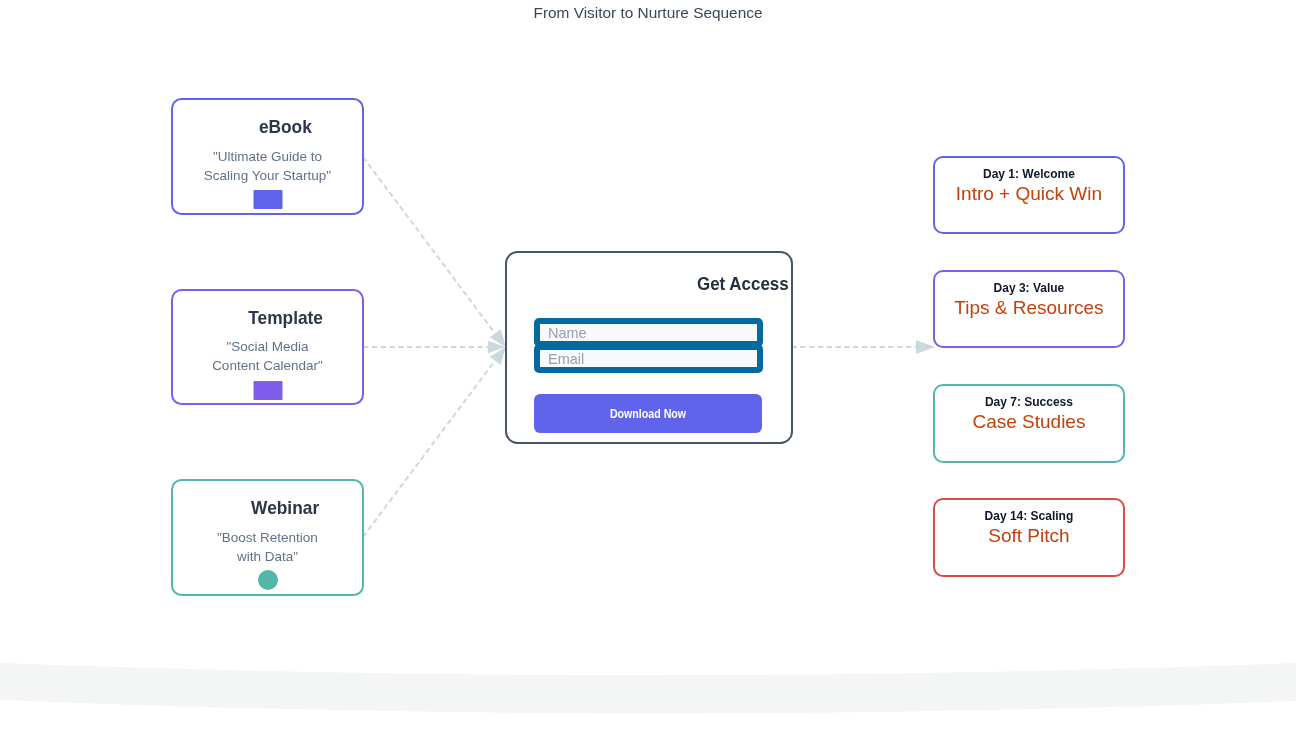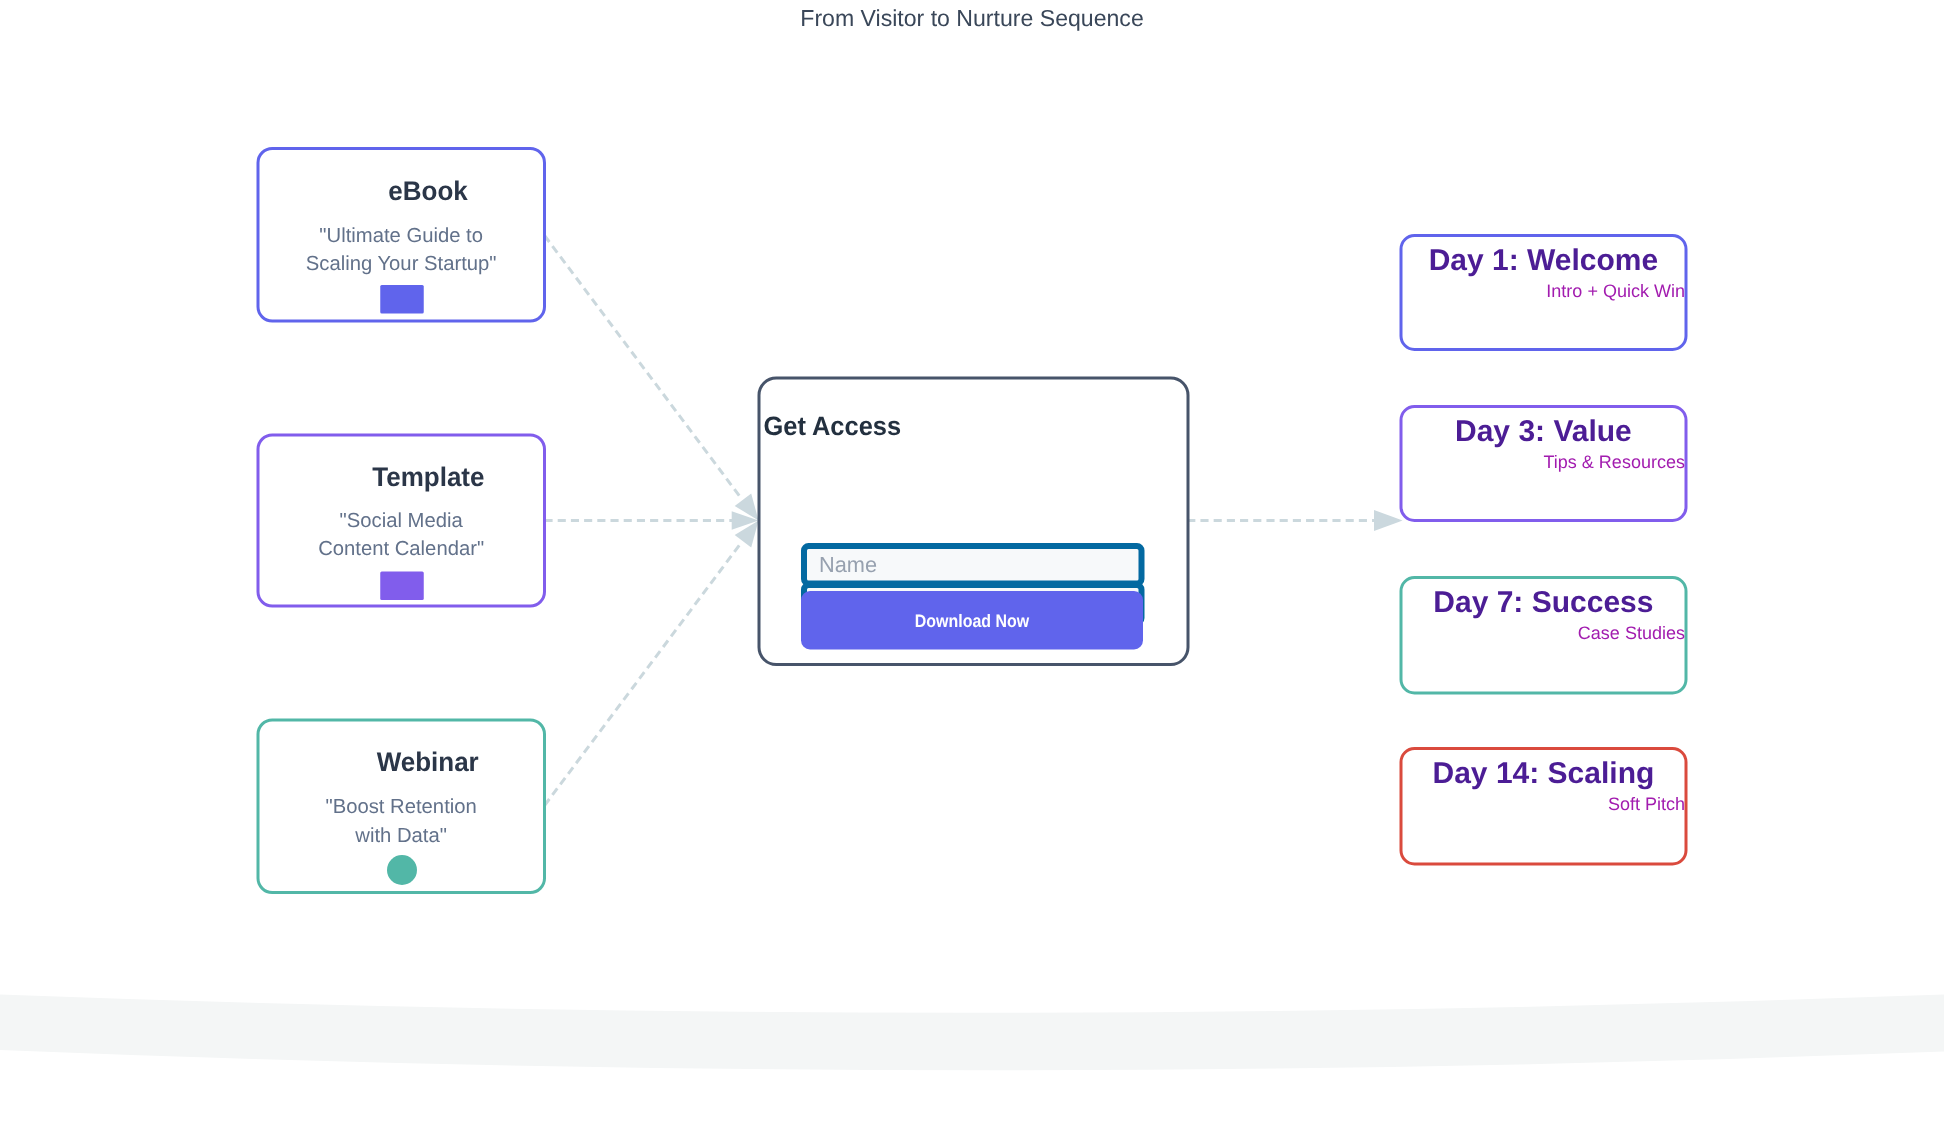--- a/index.html
+++ b/index.html
@@ -30,42 +30,42 @@
           font-size:13.5px;color:#62718a;line-height:19px;}
   .magnet .m-icon{position:absolute;left:50%;margin-left:1px;transform:translateX(-50%);
           background:var(--icon,#6064ec);}
   .icon-rect{top:90px;width:29px;height:19px;border-radius:1px;}
   .icon-dot{top:89px;width:20px;height:20px;border-radius:50%;}
 
   
   #form-card{position:absolute;left:504.6px;top:250.7px;width:288px;height:193px;
              box-sizing:border-box;border:2.3px solid #47546a;border-radius:12.5px;
              background:#fff;}
-  #form-title{position:absolute;left:0;right:0;top:21px;text-align:left;
+  #form-title{position:absolute;left:0;right:0;top:21px;text-align:right;
               font-size:17.7px;font-weight:bold;color:#23303f;line-height:20px;}
   #form-title span{display:inline-block;transform:scaleX(0.959);}
   .field{position:absolute;left:534px;width:229px;height:29px;box-sizing:border-box;
-         border:4px solid #0369a1;border-radius:5px;background:#f7f9fa;margin-top:44px;}
+         border:6px solid #0369a1;border-radius:5px;background:#f7f9fa;}
   .field span{position:absolute;left:8px;top:50%;transform:translateY(-50%);
               font-size:14.5px;color:#97a1af;line-height:16px;}
   #field-name{top:318px;}
   #field-email{top:344px;}
   #submit-btn{position:absolute;left:533.7px;top:394px;width:228.7px;height:38.8px;
               border:none;border-radius:6px;background:#6064ec;color:#fff;
               font-family:"Liberation Sans",sans-serif;font-size:12px;font-weight:bold;
               cursor:pointer;padding:0;line-height:41px;overflow:hidden;}
   #submit-btn span{display:inline-block;transform:scaleX(0.886);}
 
   
   .seq{position:absolute;left:932.6px;width:192.7px;height:78.2px;box-sizing:border-box;
        border:2.4px solid var(--accent,#6064ec);border-radius:10px;background:#fff;}
   .seq .s-title{position:absolute;left:0;right:0;top:9px;text-align:center;
-       font-size:20px;font-weight:bold;color:#4c1d95;line-height:15px;}
-  .seq .s-sub{position:absolute;left:0;right:0;top:29px;text-align:right;
-       font-size:12px;color:#a21caf;line-height:14px;}
+       font-size:12px;font-weight:bold;color:#0f172a;line-height:15px;}
+  .seq .s-sub{position:absolute;left:0;right:0;top:29px;text-align:center;
+       font-size:19px;color:#c2410c;line-height:14px;}
 </style>
 </head>
 <body>
 
 <div id="stage">
 
   <div class="subtitle">From Visitor to Nurture Sequence</div>
 
   <svg id="bottom-band" viewBox="0 0 1296 116" preserveAspectRatio="none">
     <path d="M0 23 Q 648 47.4 1296 23 L 1296 61 Q 648 86.4 0 60 Z" fill="#f4f6f6"></path>

